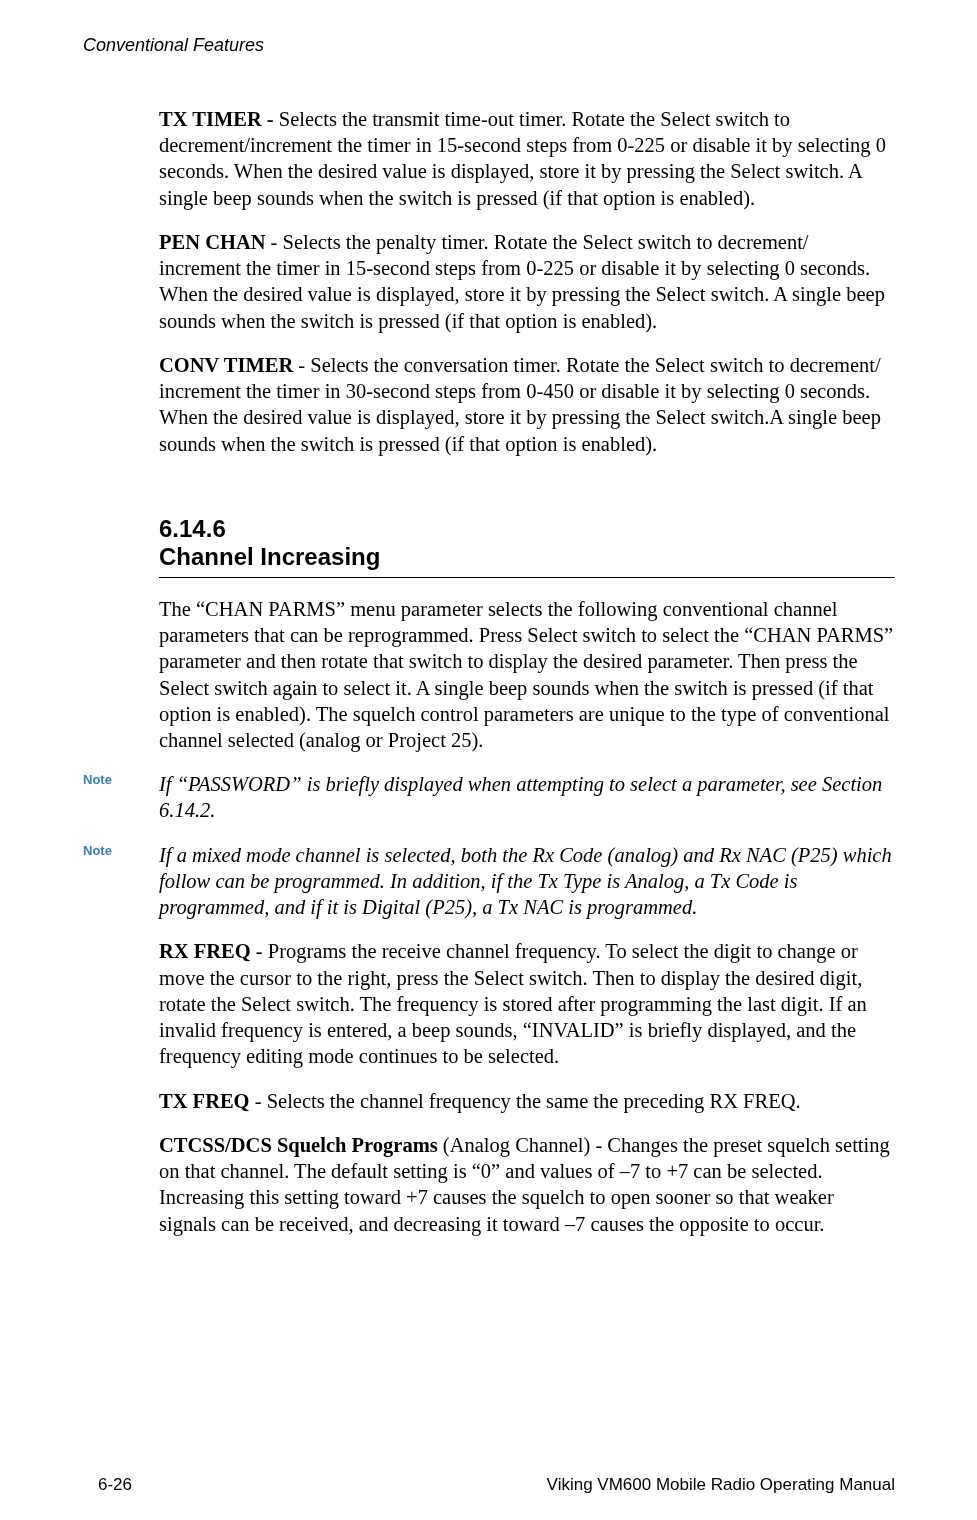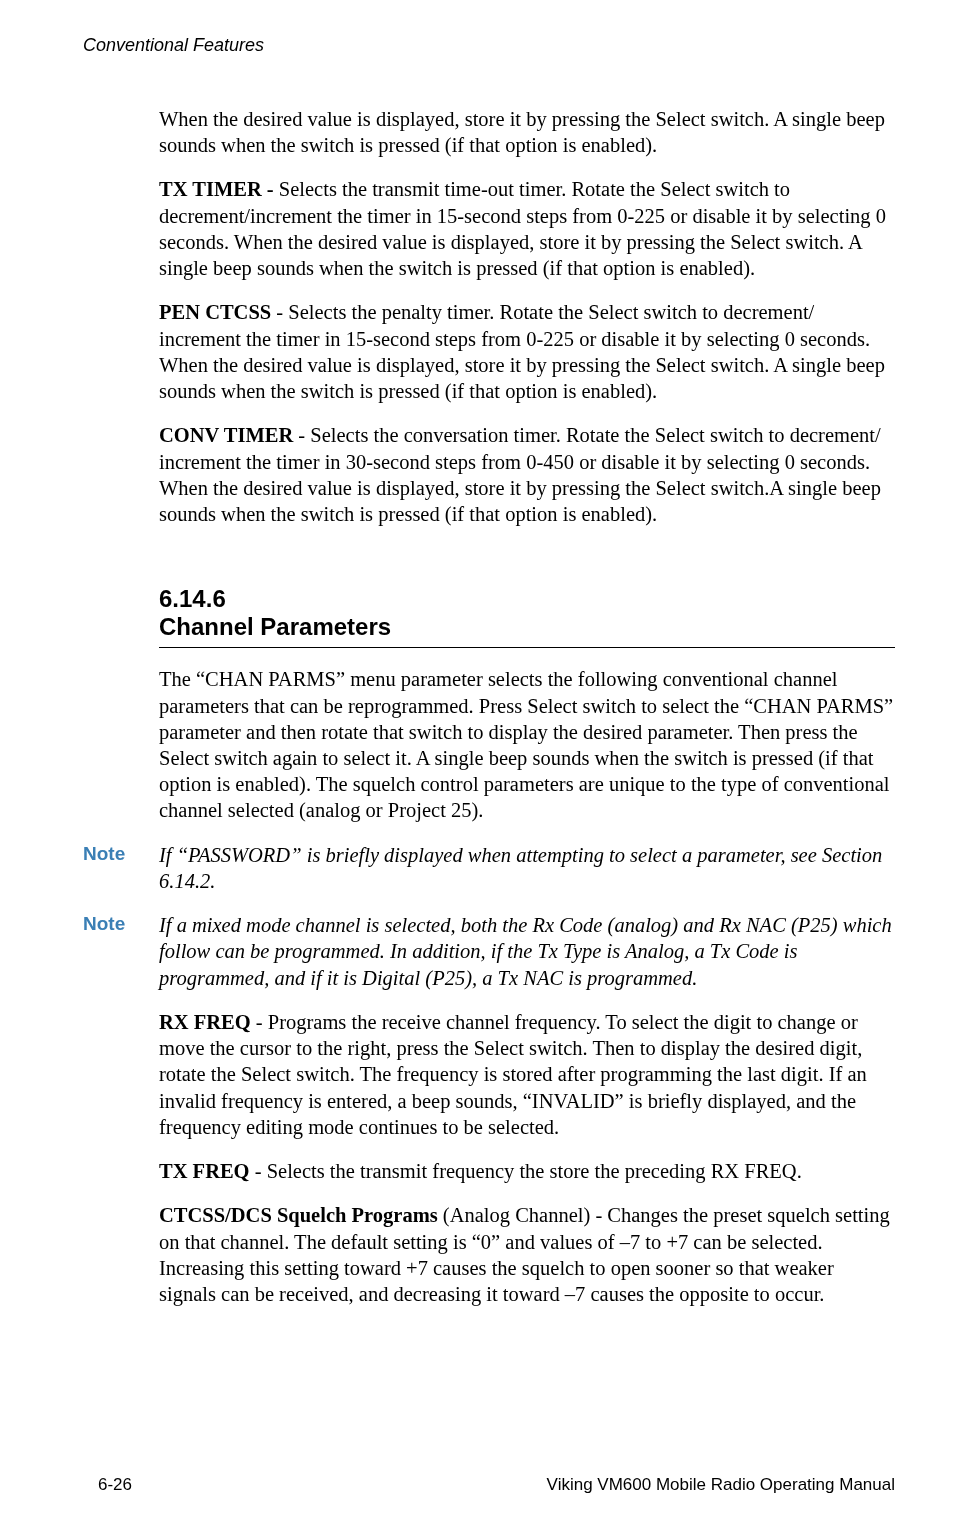--- a/index.html
+++ b/index.html
@@ -65,21 +65,21 @@
     align-items: flex-start;
     margin: 0 0 18px 0;
   }
   .note-label {
     width: 76px;
     flex: 0 0 76px;
     font-family: Arial, Helvetica, sans-serif;
     font-weight: bold;
     font-style: normal;
     color: #3a7fb5;
-    font-size: 19px;
+    font-size: 13px;
     padding-top: 1px;
   }
   .note-body {
     font-style: italic;
     font-size: 20.5px;
     line-height: 1.28;
   }
   .footer {
     position: absolute;
     bottom: 25px;
@@ -93,40 +93,39 @@
 </style>
 </head>
 <body>
 
 <div class="page">
 
   <div class="running-head">Conventional Features</div>
 
   <div class="body-text">
 
-    <p>When the desired value is displayed, store it by pressing the Select switch. A single beep sounds when the switch is pressed (if that option is enabled).</p>
 
     <p>
       <span class="bold">TX TIMER - </span><span>Selects the transmit time-out timer. Rotate the Select switch to decrement/increment the timer in 15-second steps from 0-225 or disable it by selecting 0 seconds. When the desired value is displayed, store it by pressing the Select switch. A single beep sounds when the switch is pressed (if that option is enabled).</span>
     </p>
 
     <p>
-      <span class="bold">PEN CTCSS</span><span> - Selects the penalty timer. Rotate the Select switch to decrement/ increment the timer in 15-second steps from 0-225 or disable it by selecting 0 seconds. When the desired value is displayed, store it by pressing the Select switch. A single beep sounds when the switch is pressed (if that option is enabled).</span>
+      <span class="bold">PEN CHAN</span><span> - Selects the penalty timer. Rotate the Select switch to decrement/ increment the timer in 15-second steps from 0-225 or disable it by selecting 0 seconds. When the desired value is displayed, store it by pressing the Select switch. A single beep sounds when the switch is pressed (if that option is enabled).</span>
     </p>
 
     <p>
       <span class="bold">CONV TIMER</span><span> - Selects the conversation timer. Rotate the Select switch to decrement/ increment the timer in 30-second steps from 0-450 or disable it by selecting 0 seconds. When the desired value is displayed, store it by pressing the Select switch.A single beep sounds when the switch is pressed (if that option is enabled).</span>
     </p>
 
   </div>
 
   <div class="section-heading">
     <div class="h-line">
       <span class="h-num">6.14.6</span>
-      <span>Channel Parameters</span>
+      <span>Channel Increasing</span>
     </div>
     <hr class="section-rule">
   </div>
 
   <div class="body-text">
     <p>The “CHAN PARMS” menu parameter selects the following conventional channel parameters that can be reprogrammed. Press Select switch to select the “CHAN PARMS” parameter and then rotate that switch to display the desired parameter. Then press the Select switch again to select it. A single beep sounds when the switch is pressed (if that option is enabled). The squelch control parameters are unique to the type of conventional channel selected (analog or Project 25).</p>
   </div>
 
   <div class="note-row">
     <div class="note-label">Note</div>
@@ -138,21 +137,21 @@
     <div class="note-body">If a mixed mode channel is selected, both the Rx Code (analog) and Rx NAC (P25) which follow can be programmed. In addition, if the Tx Type is Analog, a Tx Code is programmed, and if it is Digital (P25), a Tx NAC is programmed.</div>
   </div>
 
   <div class="body-text">
 
     <p>
       <span class="bold">RX FREQ</span><span> - Programs the receive channel frequency. To select the digit to change or move the cursor to the right, press the Select switch. Then to display the desired digit, rotate the Select switch. The frequency is stored after programming the last digit. If an invalid frequency is entered, a beep sounds, “INVALID” is briefly displayed, and the frequency editing mode continues to be selected.</span>
     </p>
 
     <p>
-      <span class="bold">TX FREQ</span><span> - Selects the transmit frequency the store the preceding RX FREQ.</span>
+      <span class="bold">TX FREQ</span><span> - Selects the channel frequency the same the preceding RX FREQ.</span>
     </p>
 
     <p>
       <span class="bold">CTCSS/DCS Squelch Programs</span><span> (Analog Channel) - Changes the preset squelch setting on that channel. The default setting is “0” and values of –7 to +7 can be selected. Increasing this setting toward +7 causes the squelch to open sooner so that weaker signals can be received, and decreasing it toward –7 causes the opposite to occur.</span>
     </p>
 
 
   </div>
 
   <div class="footer">

